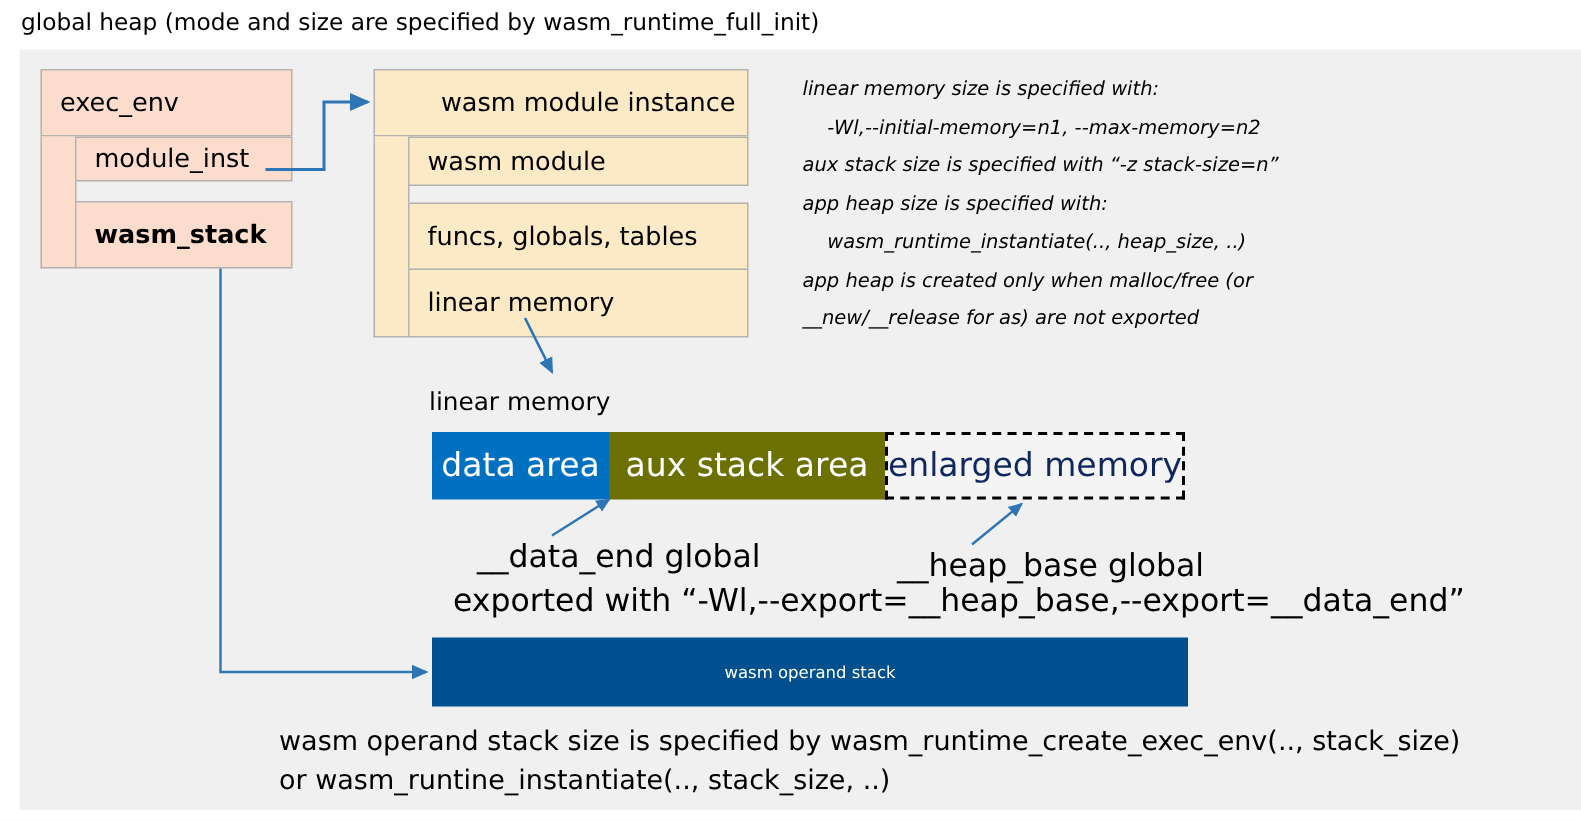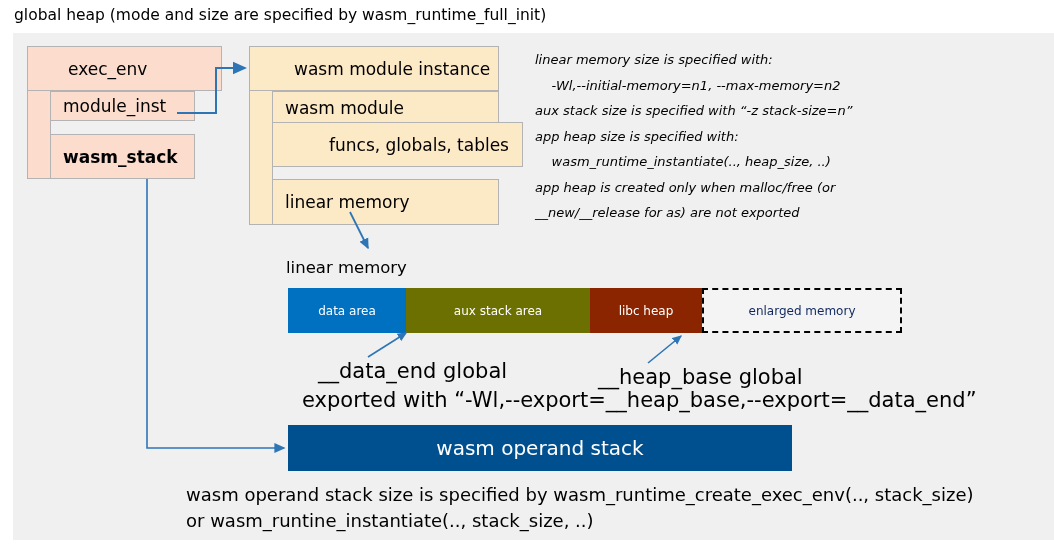--- a/index.html
+++ b/index.html
@@ -94,21 +94,21 @@
     top: 288px;
     height: 45px;
     display: flex;
     align-items: stretch;
   }
   .mem-seg {
     box-sizing: border-box;
     display: flex;
     align-items: center;
     justify-content: center;
-    font-size: 12px;
+    font-size: 22px;
     color: #ffffff;
     white-space: nowrap;
   }
   .mem-seg.dashed {
     border: 2.5px dashed #000000;
     background: #f4f4f4;
     color: #10275e;
   }
 
   
@@ -127,21 +127,21 @@
     position: absolute;
     left: 288px;
     top: 425px;
     width: 504px;
     height: 46px;
     background: #00508f;
     display: flex;
     align-items: center;
     justify-content: center;
     color: #ffffff;
-    font-size: 20px;
+    font-size: 11px;
     white-space: nowrap;
   }
 
   #operand-stack-note {
     position: absolute;
     left: 186px;
     top: 482px;
     font-size: 18px;
     line-height: 25.5px;
     white-space: pre;
@@ -159,21 +159,21 @@
   }
 </style>
 </head>
 <body>
 
 <div id="diagram-title">global heap (mode and size are specified by wasm_runtime_full_init)</div>
 
 <div id="canvas-panel" style="background: rgb(240, 240, 240);"></div>
 
 <div class="box">
-  <div class="struct-row exec-fill" style="left:27px; top:46px; width:195px; height:45px;padding-left:28px;">
+  <div class="struct-row exec-fill" style="left:27px; top:46px; width:168px; height:45px;">
     <span class="rlabel">exec_env</span>
   </div>
 
   <div class="indent-col exec-fill" style="left:27px; top:91px; width:24px; height:88px;"></div>
 
   <div class="struct-row exec-fill" style="left:50px; top:91px; width:145px; height:30px;">
     <span class="rlabel">module_inst</span>
   </div>
 
   <div class="struct-row exec-fill" style="left:50px; top:134px; width:145px; height:45px;font-weight:bold;">
@@ -185,21 +185,21 @@
   <div class="struct-row module-fill" style="left:249px; top:46px; width:250px; height:45px;padding-left:32px;">
     <span class="rlabel">wasm module instance</span>
   </div>
 
   <div class="indent-col module-fill" style="left:249px; top:91px; width:24px; height:134px;"></div>
 
   <div class="struct-row module-fill" style="left:272px; top:91px; width:227px; height:33px;">
     <span class="rlabel">wasm module</span>
   </div>
 
-  <div class="struct-row module-fill" style="left:272px; top:122px; width:251px; height:45px;padding-left:44px;">
+  <div class="struct-row module-fill" style="left:272px; top:135px; width:227px; height:45px;">
     <span class="rlabel">funcs, globals, tables</span>
   </div>
 
   <div class="struct-row module-fill" style="left:272px; top:179px; width:227px; height:46px;">
     <span class="rlabel">linear memory</span>
   </div>
 </div>
 
 <div id="notes-block">linear memory size is specified with:
     -Wl,--initial-memory=n1, --max-memory=n2
@@ -210,23 +210,20 @@
 __new/__release for as) are not exported</div>
 
 <div id="linear-memory-label">linear memory</div>
 
 <div id="memory-bar">
     <div class="mem-seg" style="width: 118px; background: rgb(0, 112, 192);">
       <span>data area</span>
     </div>
     <div class="mem-seg" style="width: 184px; background: rgb(107, 112, 0);">
       <span>aux stack area</span>
-    </div>
-    <div class="mem-seg" style="width: 112px; background: rgb(139, 37, 0);">
-      <span>libc heap</span>
     </div>
     <div class="mem-seg dashed" style="width: 200px;">
       <span>enlarged memory</span>
     </div>
   </div>
 
 <div class="annot" id="annot-data-end">__data_end global</div>
 <div class="annot" id="annot-heap-base">__heap_base global</div>
 <div class="annot" id="annot-exported">exported with “-Wl,--export=__heap_base,--export=__data_end”</div>
 

